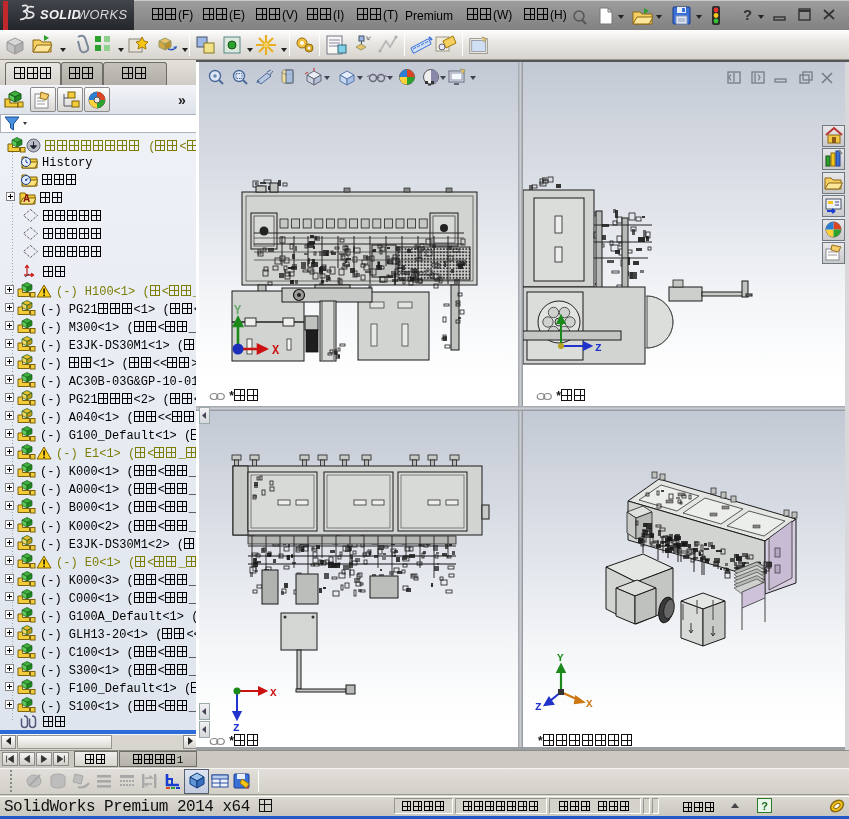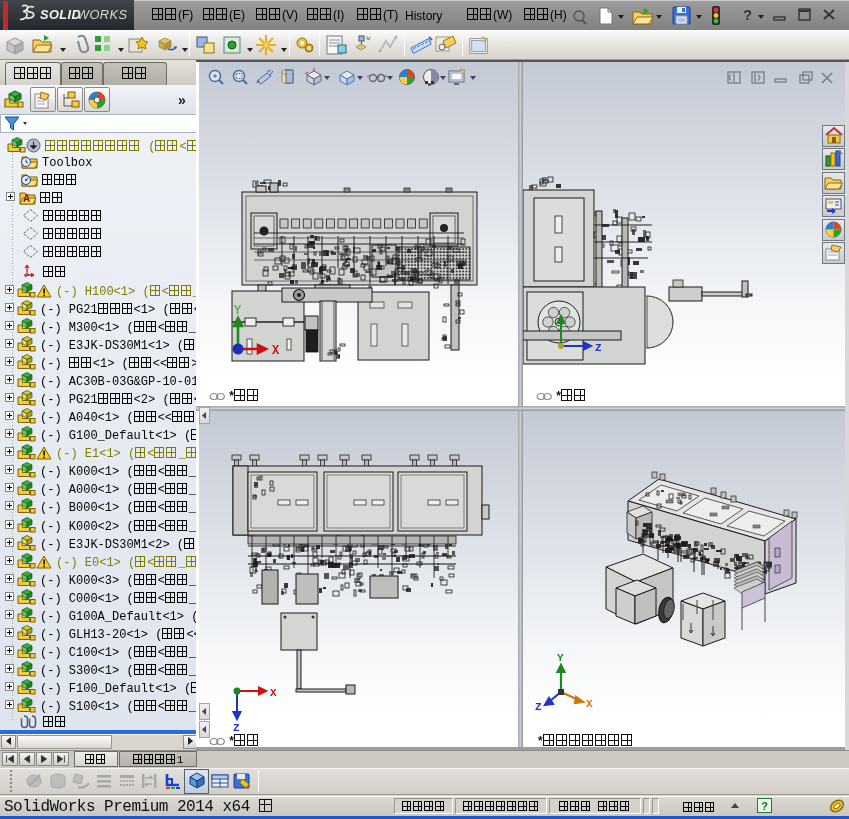--- a/index.html
+++ b/index.html
@@ -35,21 +35,21 @@
 <text x="40" y="19" font-family="Liberation Sans" font-style="italic" font-weight="bold" font-size="12.8" fill="#f5f5f5" letter-spacing="0.4">SOLID</text>
 <text x="77" y="19" font-family="Liberation Sans" font-style="italic" font-size="12.8" fill="#d8d8d8" letter-spacing="0.4">WORKS</text>
 </svg>
 <div class="abs" style="left:152px;top:8px;height:16px;line-height:15px;color:#000;font-weight:bold"><i class="cb"></i><i class="cb"></i><span style="font-weight:normal;font-family:'Liberation Sans'">(F)</span></div>
 <div class="abs" style="left:203px;top:8px;height:16px;line-height:15px;color:#000;font-weight:bold"><i class="cb"></i><i class="cb"></i><span style="font-weight:normal;font-family:'Liberation Sans'">(E)</span></div>
 <div class="abs" style="left:256px;top:8px;height:16px;line-height:15px;color:#000;font-weight:bold"><i class="cb"></i><i class="cb"></i><span style="font-weight:normal;font-family:'Liberation Sans'">(V)</span></div>
 <div class="abs" style="left:307px;top:8px;height:16px;line-height:15px;color:#000;font-weight:bold"><i class="cb"></i><i class="cb"></i><span style="font-weight:normal;font-family:'Liberation Sans'">(I)</span></div>
 <div class="abs" style="left:357px;top:8px;height:16px;line-height:15px;color:#000;font-weight:bold"><i class="cb"></i><i class="cb"></i><span style="font-weight:normal;font-family:'Liberation Sans'">(T)</span></div>
 <div class="abs" style="left:467px;top:8px;height:16px;line-height:15px;color:#000;font-weight:bold"><i class="cb"></i><i class="cb"></i><span style="font-weight:normal;font-family:'Liberation Sans'">(W)</span></div>
 <div class="abs" style="left:524px;top:8px;height:16px;line-height:15px;color:#000;font-weight:bold"><i class="cb"></i><i class="cb"></i><span style="font-weight:normal;font-family:'Liberation Sans'">(H)</span></div>
-<div class="abs" style="left:405px;top:9px;color:#000;font-size:12px">History</div>
+<div class="abs" style="left:405px;top:9px;color:#000;font-size:12px">Premium</div>
 <svg class="abs" style="left:570px;top:8px" width="20" height="18">
     <circle cx="9" cy="8" r="5" fill="none" stroke="#555" stroke-width="1.5"></circle>
     <line x1="12" y1="12" x2="16" y2="16" stroke="#555" stroke-width="2"></line>
   </svg>
 <svg class="abs" style="left:598px;top:7px" width="17" height="18">
     <path d="M2 1 h8 l4 4 v12 h-12 z" fill="#fff" stroke="#777"></path>
     <path d="M10 1 l4 4 h-4 z" fill="#ddd" stroke="#777"></path>
   </svg>
 <div class="abs" style="left:618px;top:15px;width:0;height:0;border-left:3px solid transparent;border-right:3px solid transparent;border-top:4px solid #222"></div>
 <svg class="abs" style="left:632px;top:6px" width="22" height="20">
@@ -222,21 +222,21 @@
       <rect x="13.5" y="11.5" width="4.5" height="4.5" fill="#f2cc3a" stroke="#7c6208"></rect>
     </svg><svg width="15" height="15" viewBox="0 0 15 15">
       <circle cx="7.5" cy="7.5" r="6.5" fill="#b8bec6" stroke="#667"></circle>
       <path d="M7.5 3.5 v5 M7.5 11 l-3 -3.2 h6 z" stroke="#223" fill="#223"></path>
     </svg><span style="display:inline-block;width:4px"></span><i class="c"></i><i class="c"></i><i class="c"></i><i class="c"></i><i class="c"></i><i class="c"></i><i class="c"></i><i class="c"></i> (<i class="c"></i><i class="c"></i>&lt;<i class="c"></i></div>
 <div class="trow" style="top:154.1px"><span style="display:inline-block;width:20px"></span><svg width="18" height="15" viewBox="0 0 18 15">
       <path d="M2 3 h5 l1.5 2 H17 v9 H2 z" fill="#f2cc3a" stroke="#7c6208"></path>
       <path d="M2 14 l3 -6 h13 l-3 6 z" fill="#fbe27c" stroke="#7c6208"></path>
       <circle cx="6" cy="8" r="4.5" fill="#e8f0ff" stroke="#1a3f88"></circle>
       <path d="M6 5.5 v2.5 l2 1" stroke="#1a3f88" fill="none"></path>
-    </svg><span style="display:inline-block;width:4px"></span><span style="color:#000">Toolbox</span></div>
+    </svg><span style="display:inline-block;width:4px"></span><span style="color:#000">History</span></div>
 <div class="trow" style="top:172.1px"><span style="display:inline-block;width:20px"></span><svg width="18" height="15" viewBox="0 0 18 15">
       <path d="M2 3 h5 l1.5 2 H17 v9 H2 z" fill="#f2cc3a" stroke="#7c6208"></path>
       <path d="M2 14 l3 -6 h13 l-3 6 z" fill="#fbe27c" stroke="#7c6208"></path>
       <circle cx="6" cy="8" r="4.5" fill="#dfeaff" stroke="#1a3f88"></circle>
       <path d="M6 8 l2.5 -2" stroke="#1a3f88"></path>
       <circle cx="6" cy="8" r="1" fill="#1a3f88"></circle>
     </svg><span style="display:inline-block;width:4px"></span><span style="color:#000"><i class="c"></i><i class="c"></i><i class="c"></i></span></div>
 <div class="trow" style="top:190.2px"><span style="display:inline-block;width:6px"></span><span class="plus"></span><svg width="18" height="15" viewBox="0 0 18 15">
       <path d="M2 3 h5 l1.5 2 H17 v9 H2 z" fill="#f2cc3a" stroke="#7c6208"></path>
       <path d="M2 14 l3 -6 h13 l-3 6 z" fill="#fbe27c" stroke="#7c6208"></path>

